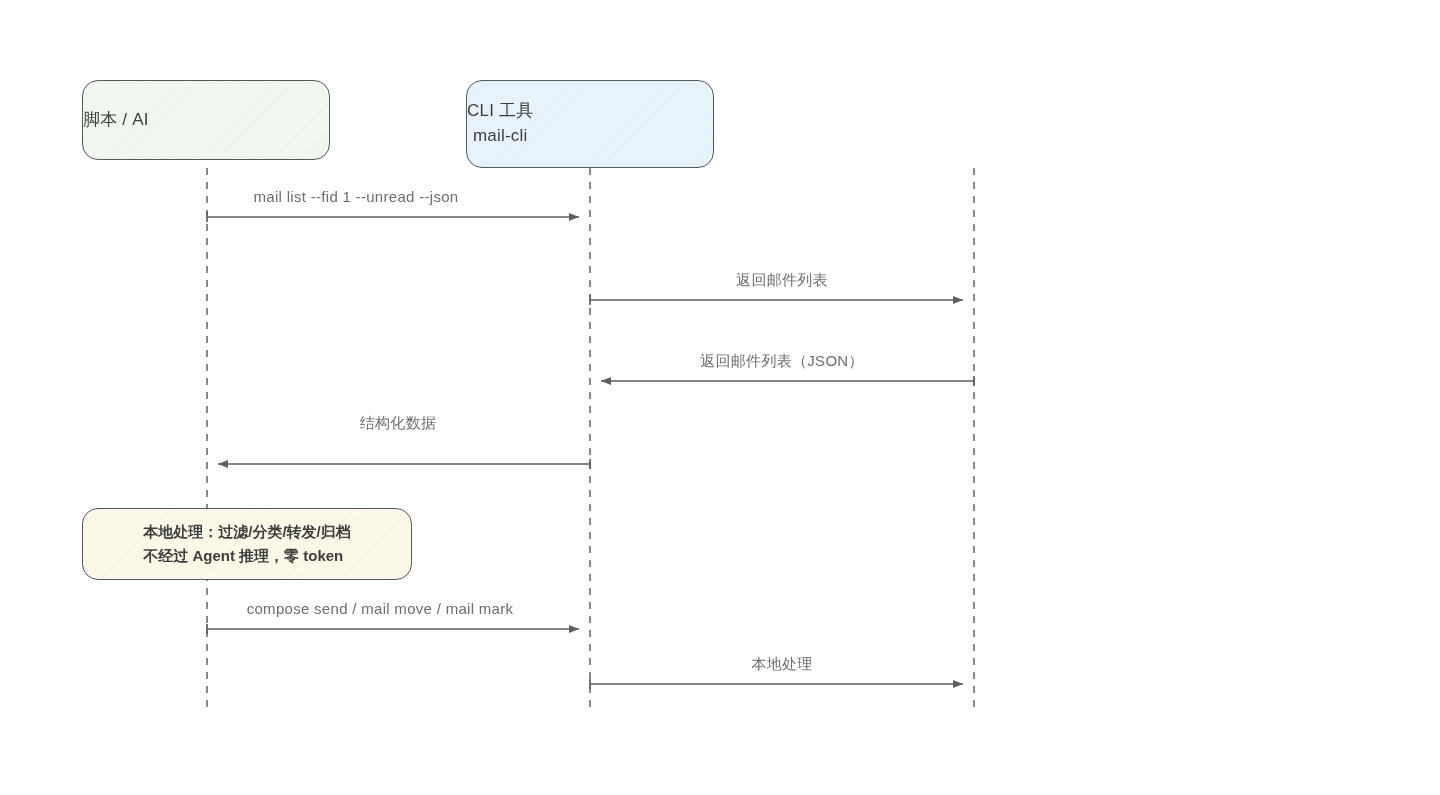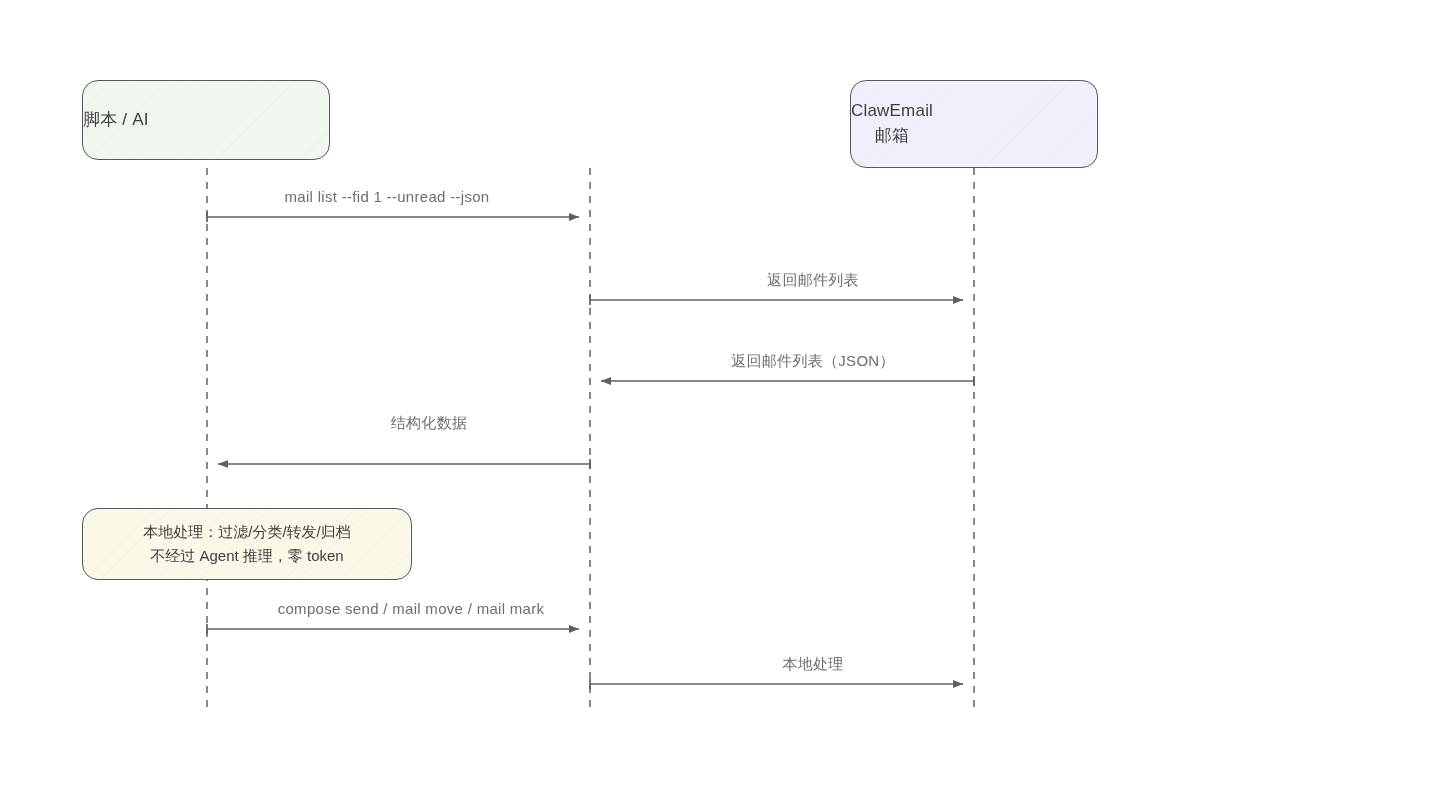--- a/index.html
+++ b/index.html
@@ -58,45 +58,44 @@
 
   
   .note-box {
     position: absolute;
     box-sizing: border-box;
     border: 1.6px solid #555a5e;
     border-radius: 16px;
     display: flex;
     align-items: center;
     justify-content: center;
-    text-align: center;
     line-height: 1.6;
     font-size: 15px;
     color: #3e3e3e;
     background-image: repeating-linear-gradient(
        -45deg,
        rgba(255,255,255,0) 0px,
        rgba(255,255,255,0) 9px,
        rgba(0,0,0,0.015) 9px,
        rgba(0,0,0,0.015) 10px);
+    font-weight: bold;
   }
   .note-box .nlabel {
     white-space: pre-line;
     display: block;
   }
 
   
   .msg-label {
     position: absolute;
     font-size: 15px;
     color: #6d6d6d;
     white-space: nowrap;
     transform: translateX(-50%);
     letter-spacing: 0.3px;
-    margin-left: 31px;
   }
 
   
   .msg-hit {
     position: absolute;
     height: 16px;
     transform: translateY(-50%);
   }
   .lifeline-hit {
     position: absolute;
@@ -132,23 +131,23 @@
       <line x1="207" y1="629" x2="579" y2="629" stroke="#5f5f5f" stroke-width="1.7" marker-end="url(#arrow-right)"></line>
       <line x1="207" y1="624" x2="207" y2="634" stroke="#5f5f5f" stroke-width="1.7"></line>
       <line x1="590" y1="684" x2="963" y2="684" stroke="#5f5f5f" stroke-width="1.7" marker-end="url(#arrow-right)"></line>
       <line x1="590" y1="679" x2="590" y2="689" stroke="#5f5f5f" stroke-width="1.7"></line>
     </svg>
 
   <div class="layer" id="html-layer">
       <div class="participant" style="left: 82px; top: 80px; width: 248px; height: 80px; background-color: rgb(239, 247, 239); border-color: rgb(85, 90, 94);">
         <span class="plabel">脚本 / AI</span>
       </div>
-      <div class="participant" style="left: 850px; top: 80px; width: 248px; height: 88px; background-color: rgb(242, 238, 251); border-color: rgb(85, 90, 94);">
-        <span class="plabel">ClawEmail
-邮箱</span>
+      <div class="participant" style="left: 466px; top: 80px; width: 248px; height: 88px; background-color: rgb(232, 242, 251); border-color: rgb(85, 90, 94);">
+        <span class="plabel">CLI 工具
+mail-cli</span>
       </div>
       <div class="note-box" style="left: 82px; top: 508px; width: 330px; height: 72px; background-color: rgb(251, 248, 232); border-color: rgb(85, 90, 94);">
         <span class="nlabel">本地处理：过滤/分类/转发/归档
 不经过 Agent 推理，零 token</span>
       </div>
       <div class="msg-label" style="left: 356px; top: 188px;">mail list --fid 1 --unread --json</div>
       <div class="msg-hit" style="left: 207px; top: 217px; width: 383px;"></div>
       <div class="msg-label" style="left: 782px; top: 271px;">返回邮件列表</div>
       <div class="msg-hit" style="left: 590px; top: 300px; width: 384px;"></div>
       <div class="msg-label" style="left: 782px; top: 352px;">返回邮件列表（JSON）</div>

